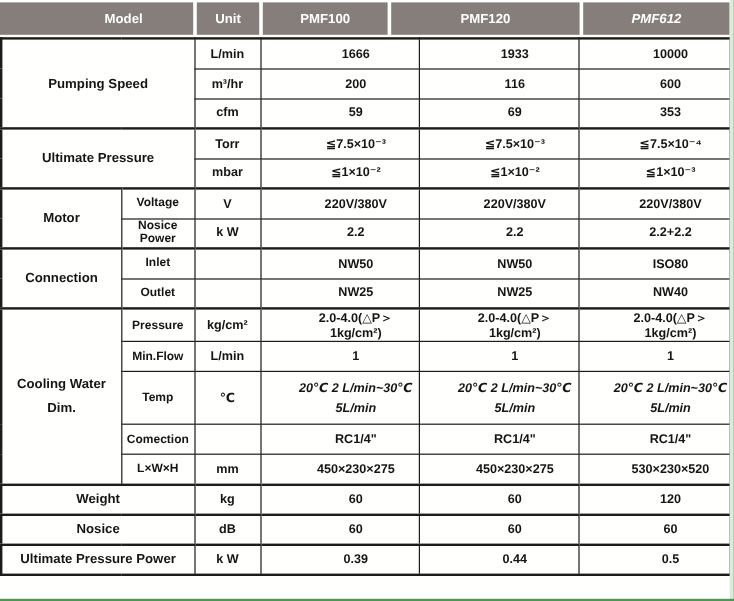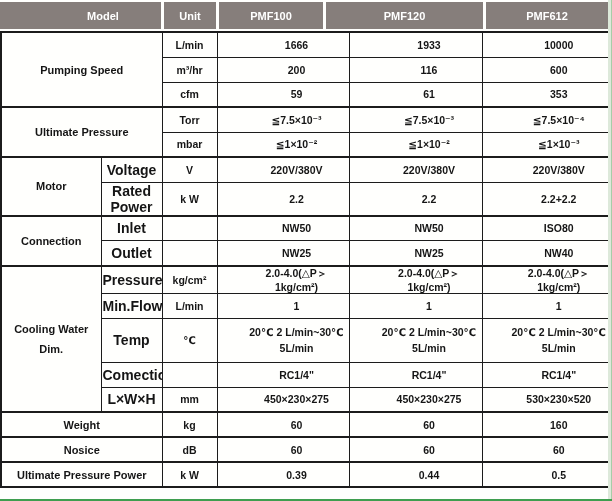--- a/index.html
+++ b/index.html
@@ -10,41 +10,41 @@
     font-weight:bold; color:#151515;
   }
   
   .hdr { display:flex; gap:3px; background:#fffffd; padding-top:2px; }
   .hcell {
     background:#867e7b; color:#ffffff; height:27px;
     display:flex; align-items:center; justify-content:center;
     font-size:11px; box-sizing:border-box;
   }
   .w-model { width:161px;padding-left:45px; } .w-unit { width:52px; }
-  .w-m1 { width:104px; } .w-m2 { width:157px; } .w-m3 { width:122px; }
+  .w-m1 { width:104px; } .w-m2 { width:157px; } .w-m3 { width:122px;font-style:italic; }
 
   
   table.spec {
     border-collapse:collapse; table-layout:fixed;
     width:608px; margin-top:2px;
     border:2px solid #1c1c1c;
   }
   .spec td {
     border:1px solid #1c1c1c; text-align:center; vertical-align:middle;
     font-size:11px; font-weight:bold; padding:0 1px; overflow:hidden;
     background:#fffffd;
   }
   .spec tr { height:25px; }
   tr.r-temp { height:44px; }
   tr.thick td { border-top-width:2px; }
   td.lbl { font-size:11px; }
-  td.sub { font-size:14px; }
+  td.sub { font-size:10px; }
   td.unit { font-size:10.5px; }
   td.val { font-size:10.5px;padding-left:28px; }
-  .multiline { white-space:pre-line; line-height:16px; }
+  .multiline { white-space:pre-line; line-height:16px;font-style:italic; }
   .two-line { line-height:20px; white-space:pre-line; }
 
   
   .right-strip {
     position:absolute; top:0; right:0; width:4px; height:501px;
     background:#dde9da; z-index:3;
   }
   .right-strip .inner {
     position:absolute; right:0; top:0; width:1px; height:100%; background:#a7cda8;
   }
@@ -86,21 +86,21 @@
     </tr>
     <tr>
       <td class="unit">m³/hr</td>
       <td class="val">200</td>
       <td class="val">116</td>
       <td class="val">600</td>
     </tr>
     <tr>
       <td class="unit">cfm</td>
       <td class="val">59</td>
-      <td class="val">61</td>
+      <td class="val">69</td>
       <td class="val">353</td>
     </tr>
 
     <tr class="thick">
       <td class="lbl" colspan="2" rowspan="2">Ultimate Pressure</td>
       <td class="unit">Torr</td>
       <td class="val">≦7.5×10⁻³</td>
       <td class="val">≦7.5×10⁻³</td>
       <td class="val">≦7.5×10⁻⁴</td>
     </tr>
@@ -113,21 +113,21 @@
 
     <tr class="thick">
       <td class="lbl" rowspan="2">Motor</td>
       <td class="sub">Voltage</td>
       <td class="unit">V</td>
       <td class="val">220V/380V</td>
       <td class="val">220V/380V</td>
       <td class="val">220V/380V</td>
     </tr>
     <tr>
-      <td class="sub">Rated Power</td>
+      <td class="sub">Nosice Power</td>
       <td class="unit">k W</td>
       <td class="val">2.2</td>
       <td class="val">2.2</td>
       <td class="val">2.2+2.2</td>
     </tr>
 
     <tr class="thick">
       <td class="lbl" rowspan="2">Connection</td>
       <td class="sub">Inlet</td>
       <td class="unit"></td>
@@ -182,21 +182,21 @@
       <td class="val">450×230×275</td>
       <td class="val">450×230×275</td>
       <td class="val">530×230×520</td>
     </tr>
 
     <tr class="thick">
       <td class="lbl" colspan="2">Weight</td>
       <td class="unit">kg</td>
       <td class="val">60</td>
       <td class="val">60</td>
-      <td class="val">160</td>
+      <td class="val">120</td>
     </tr>
 
     <tr class="thick">
       <td class="lbl" colspan="2">Nosice</td>
       <td class="unit">dB</td>
       <td class="val">60</td>
       <td class="val">60</td>
       <td class="val">60</td>
     </tr>
 

